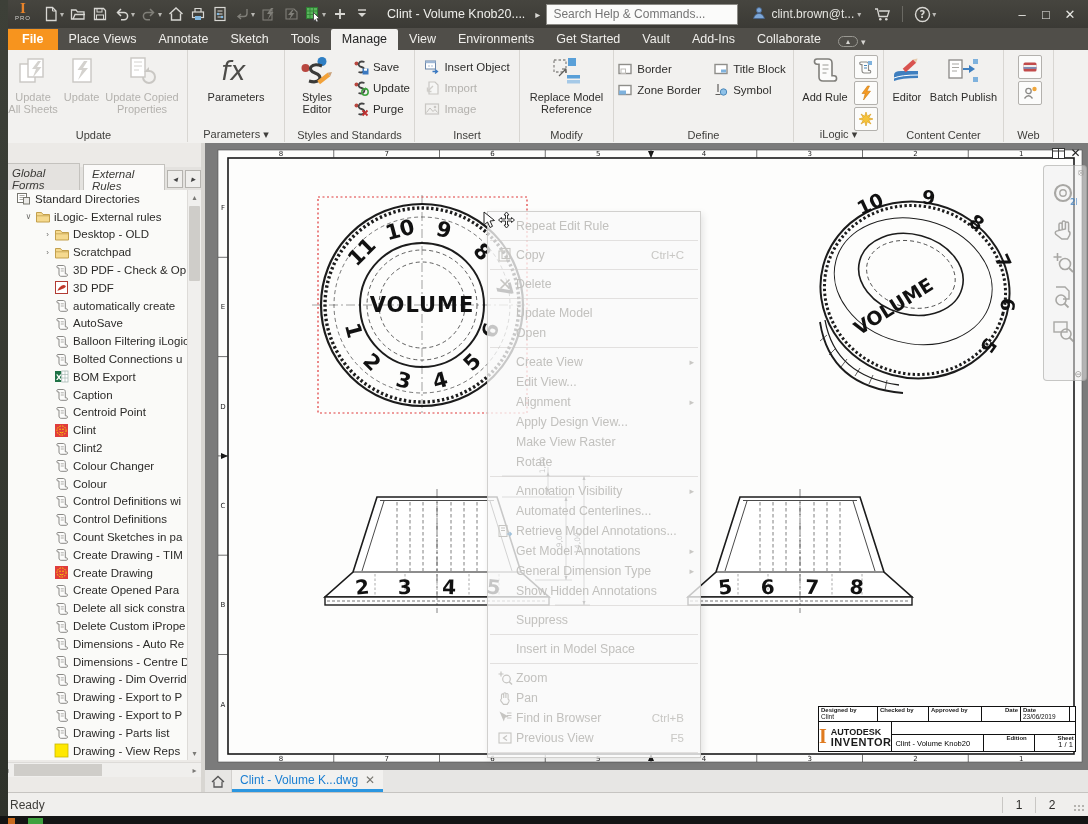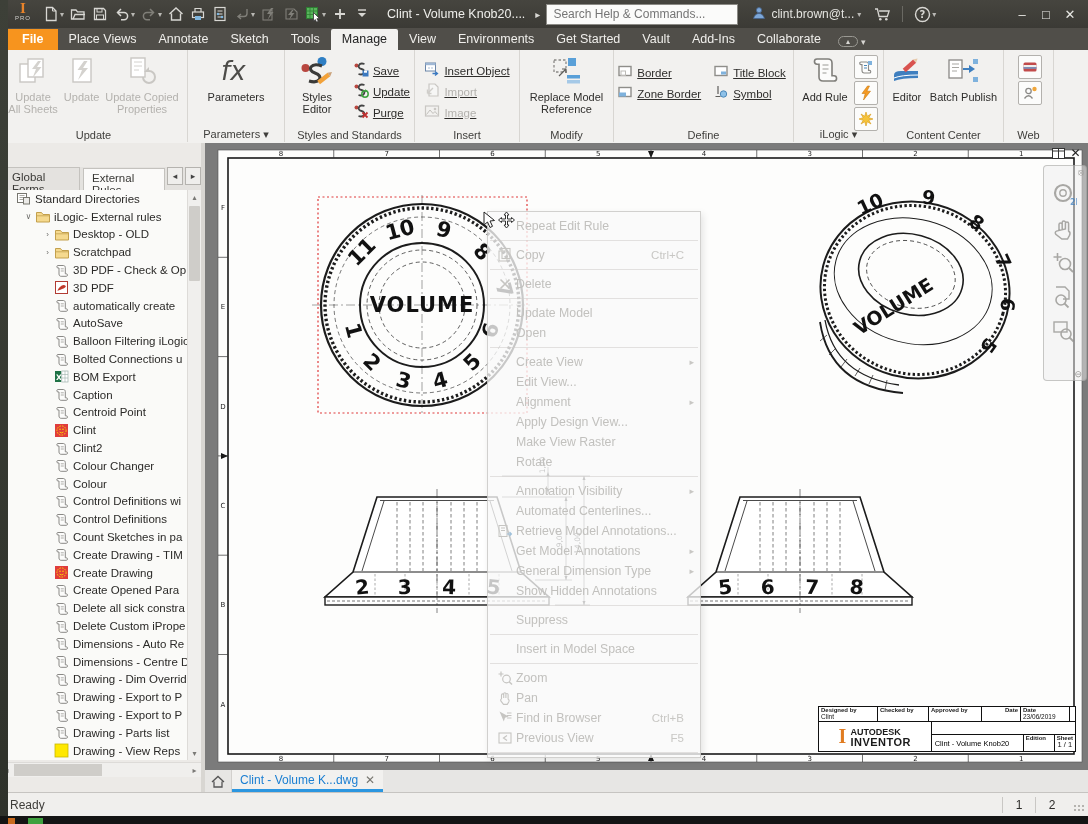--- a/index.html
+++ b/index.html
@@ -35,37 +35,37 @@
   
   #ribbon{left:0;top:50px;width:1088px;height:93px;background:#f2f1ef;display:flex;border-bottom:1px solid #8a8884;}
   .rgroup{position:relative;height:92px;border-right:1px solid #d8d6d2;box-sizing:border-box;}
   .rg-body{position:absolute;left:0;top:0;right:0;bottom:16px;display:flex;justify-content:center;align-items:flex-start;}
   .rg-label{position:absolute;left:0;right:0;bottom:1px;text-align:center;font-size:11px;color:#3f3e3b;}
   .bigbtn{display:flex;flex-direction:column;align-items:center;padding:3px 3px 0 3px;}
   .bigbtn .bicon{height:36px;display:flex;align-items:center;justify-content:center;}
   .bigbtn .blabel{font-size:11px;color:#2e2d2b;text-align:center;line-height:12px;margin-top:2px;}
   .bigbtn.disabled .blabel{color:#b4b2ae;}
   .smallcol{display:flex;flex-direction:column;justify-content:flex-start;padding-top:6px;}
-  .smallbtn{display:flex;align-items:flex-end;height:21px;font-size:11.5px;color:#2e2d2b;padding:0 4px;text-decoration:underline;}
+  .smallbtn{display:flex;align-items:center;height:21px;font-size:11.5px;color:#2e2d2b;padding:0 4px;}
   .smallbtn .slabel{margin-left:4px;white-space:nowrap;}
   .smallbtn.disabled .slabel{color:#b4b2ae;}
   .minicol{display:flex;flex-direction:column;padding-top:5px;margin-left:3px;}
   .minibtn{width:22px;height:22px;border:1px solid #b3b1ad;background:#fcfcfb;border-radius:2px;
            display:flex;align-items:center;justify-content:center;margin-bottom:2px;}
   
   #panel{left:0;top:143px;width:205px;height:649px;background:#eceae7;}
   #panel-tabs{position:absolute;left:0;top:0;width:100%;height:24px;display:flex;align-items:center;
               background:#eceae7;border-bottom:1px solid #cfcdc9;font-size:12px;}
   .ptab{padding:4px 6px 4px 10px;color:#8e8d89;display:flex;align-items:center;}
   .ptab.active{color:#1f1e1c;}
   .ptab .pclose{margin-left:4px;color:#555;font-size:12px;}
   #ptab-add{margin-left:6px;color:#3c3b39;font-size:14px;}
   #ptab-menu{margin-left:auto;margin-right:8px;color:#3c3b39;font-size:15px;}
   #panel-subtabs{position:absolute;left:0;top:24px;width:100%;height:23px;background:#e4e2df;
-                 display:flex;align-items:flex-start;font-size:11.5px;border-bottom:1px solid #c4c2be;}
+                 display:flex;align-items:center;font-size:11.5px;border-bottom:1px solid #c4c2be;font-style:italic;}
   .subtab{padding:3px 8px;color:#3a3936;border:1px solid #c4c2be;border-bottom:none;background:#e4e2df;margin-left:3px;}
   .subtab.active{background:#fbfaf9;font-weight:normal;position:relative;top:1px;padding-bottom:4px;}
   .subtab-arrows{margin-left:auto;margin-right:4px;display:flex;}
   .subarrow{width:14px;height:16px;border:1px solid #b5b3af;background:#efeeec;color:#444;
             font-size:9px;display:flex;align-items:center;justify-content:center;margin-left:2px;}
   #tree{position:absolute;left:0;top:47px;width:188px;height:570px;background:#fafaf8;overflow:hidden;}
   .trow{display:flex;align-items:center;height:17.8px;font-size:11.5px;color:#2b2a28;white-space:nowrap;}
   .texp{width:13px;font-size:8px;color:#6e6d6a;text-align:center;flex:none;}
   .ticon{flex:none;width:15px;height:15px;margin-right:4px;}
   .ticon svg{display:block;}
@@ -85,21 +85,21 @@
   #tb-row1{display:flex;height:14px;border-bottom:1px solid #111;}
   .tb-cell{border-right:1px solid #111;padding:0 2px;overflow:hidden;}
   .tb-h{font-size:6px;font-weight:bold;color:#222;line-height:6px;}
   .tb-v{font-size:6.5px;color:#111;line-height:7px;}
   #tb-row2{display:flex;flex:1;}
   #tb-logo{width:112px;border-right:1px solid #111;display:flex;align-items:center;justify-content:center;}
   #tb-logo .ibeam2{font-family:"Liberation Serif",serif;font-weight:bold;font-size:20px;color:#e07b20;margin-right:4px;}
   #tb-brand div{font-weight:bold;color:#1a1a1a;line-height:10px;}
   #tb-right{flex:1;display:flex;flex-direction:column;}
   #tb-blank{height:12px;border-bottom:1px solid #111;}
-  #tb-bottomrow{flex:1;display:flex;}
+  #tb-bottomrow{flex:1;display:flex;gap:20px;}
   #tb-doctitle{width:88px;border-right:1px solid #111;font-size:7.5px;display:flex;align-items:center;padding-left:3px;}
   .tb-mini{display:flex;flex-direction:column;border-right:1px solid #111;padding:0 2px;}
   
   #navbar{position:absolute;left:838px;top:22px;width:42px;height:214px;background:rgba(238,238,237,0.5);
           border:1px solid rgba(140,140,138,0.45);border-radius:4px;}
   .navbtn{width:40px;height:34px;display:flex;align-items:center;justify-content:center;opacity:0.75;}
   #nav-close{position:absolute;right:2px;top:1px;font-size:9px;color:#9a9996;}
   #nav-min{position:absolute;right:4px;bottom:1px;font-size:9px;color:#9a9996;}
   #nav-stack{position:absolute;left:0;top:12px;}
   

